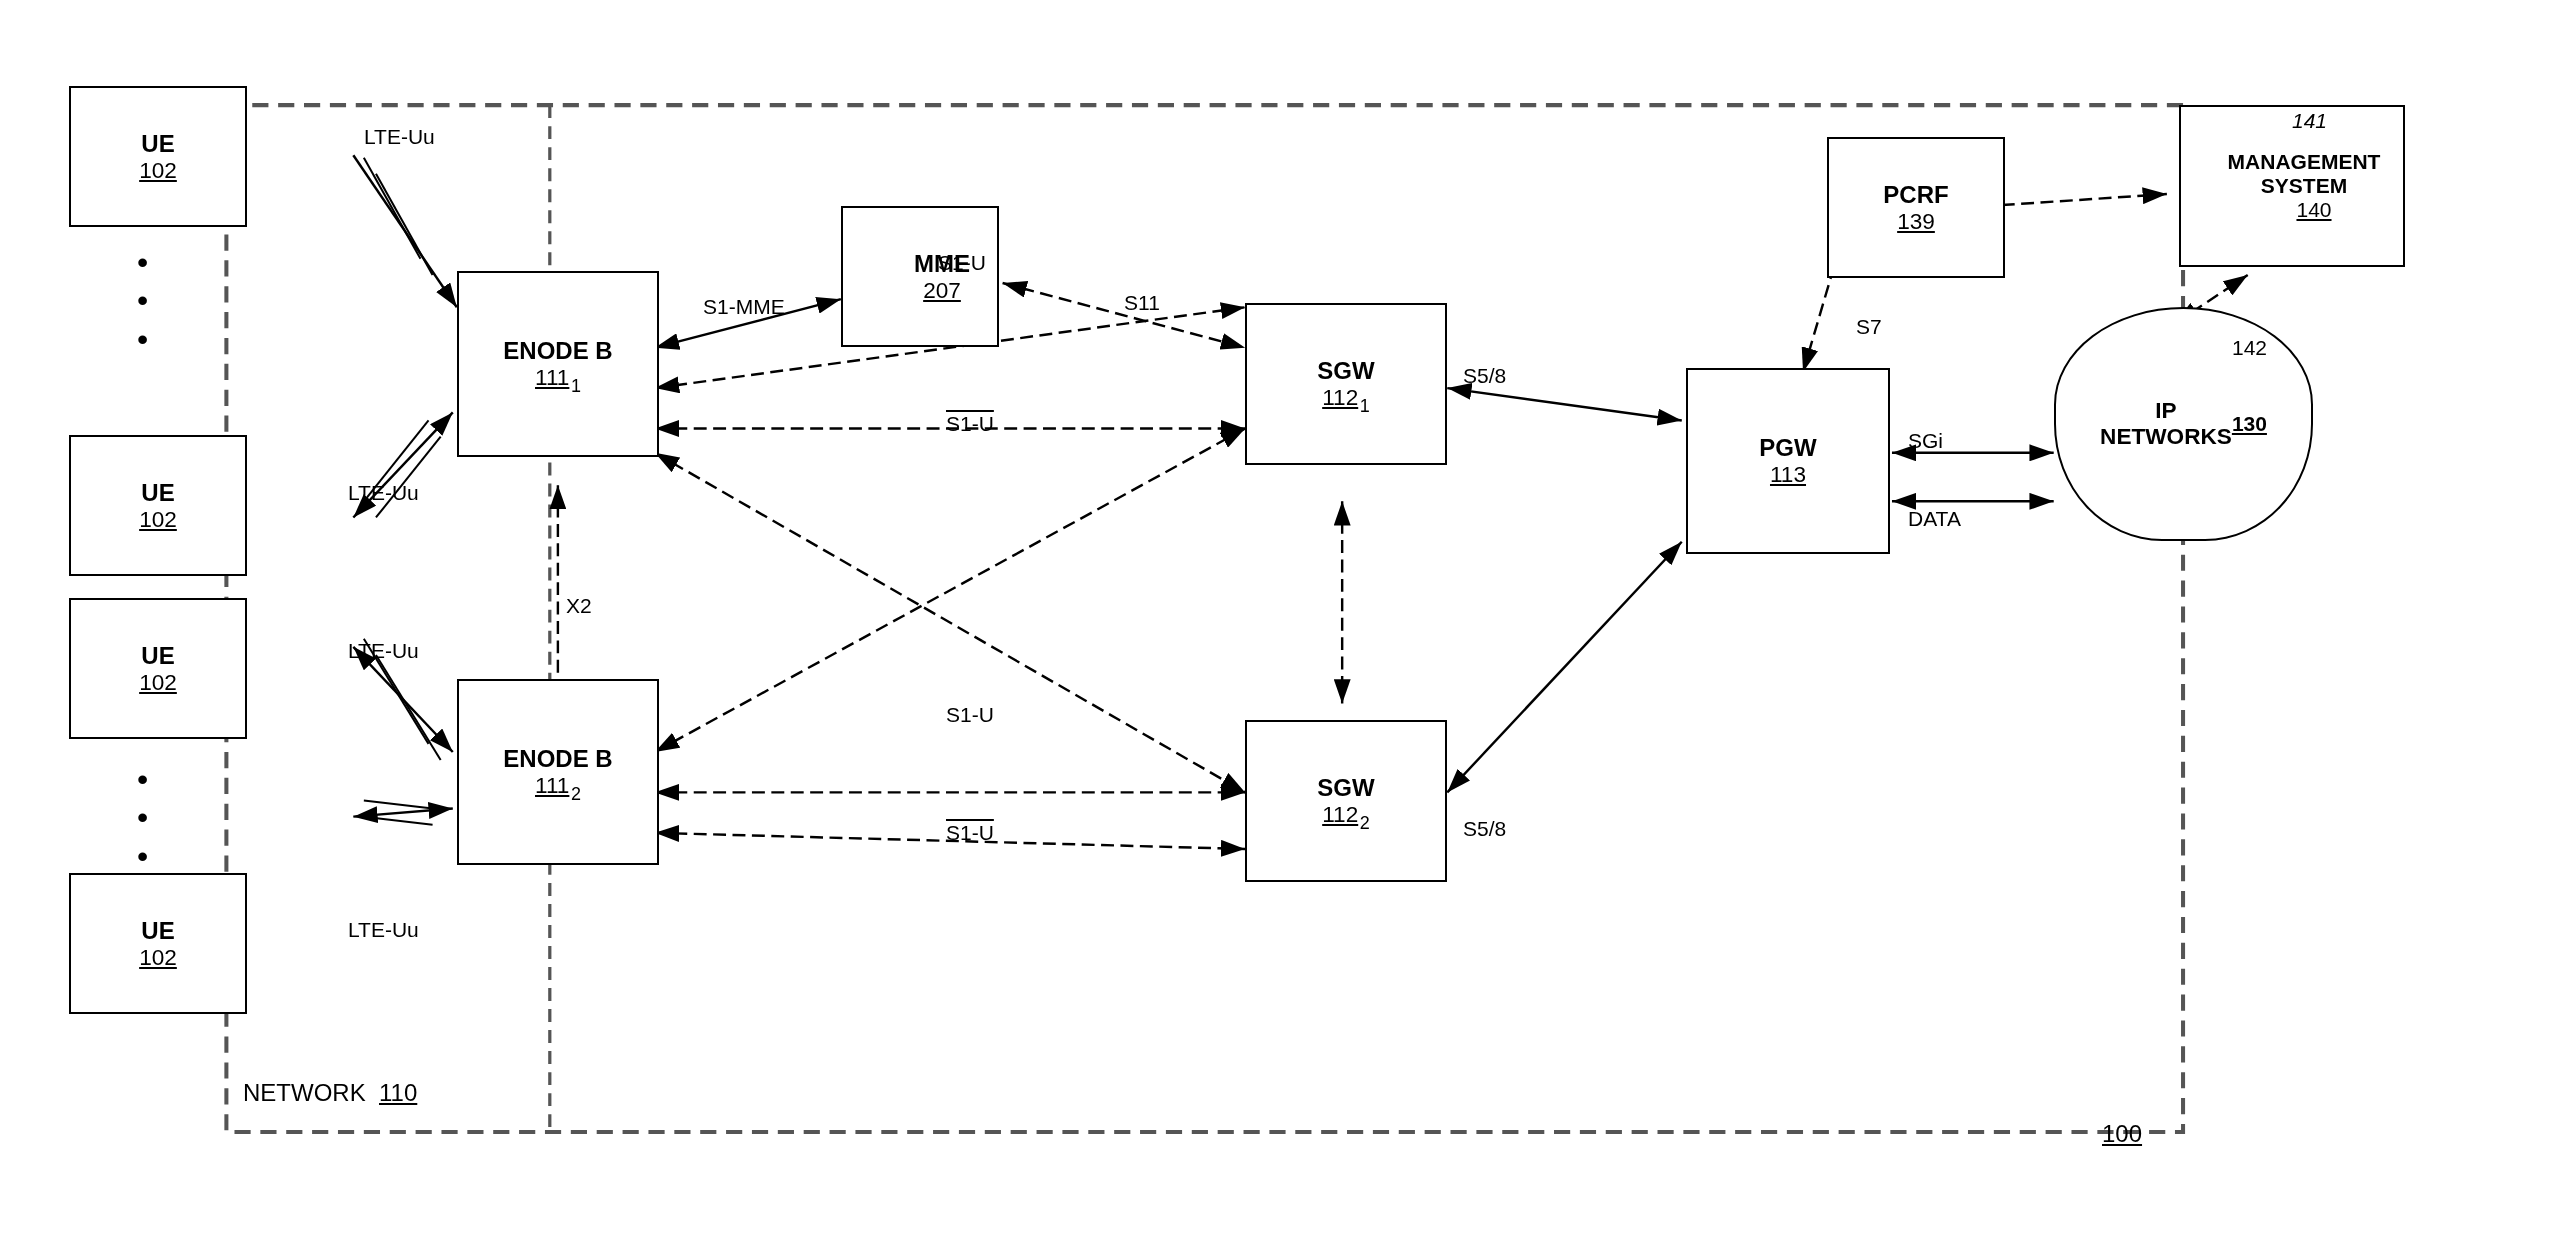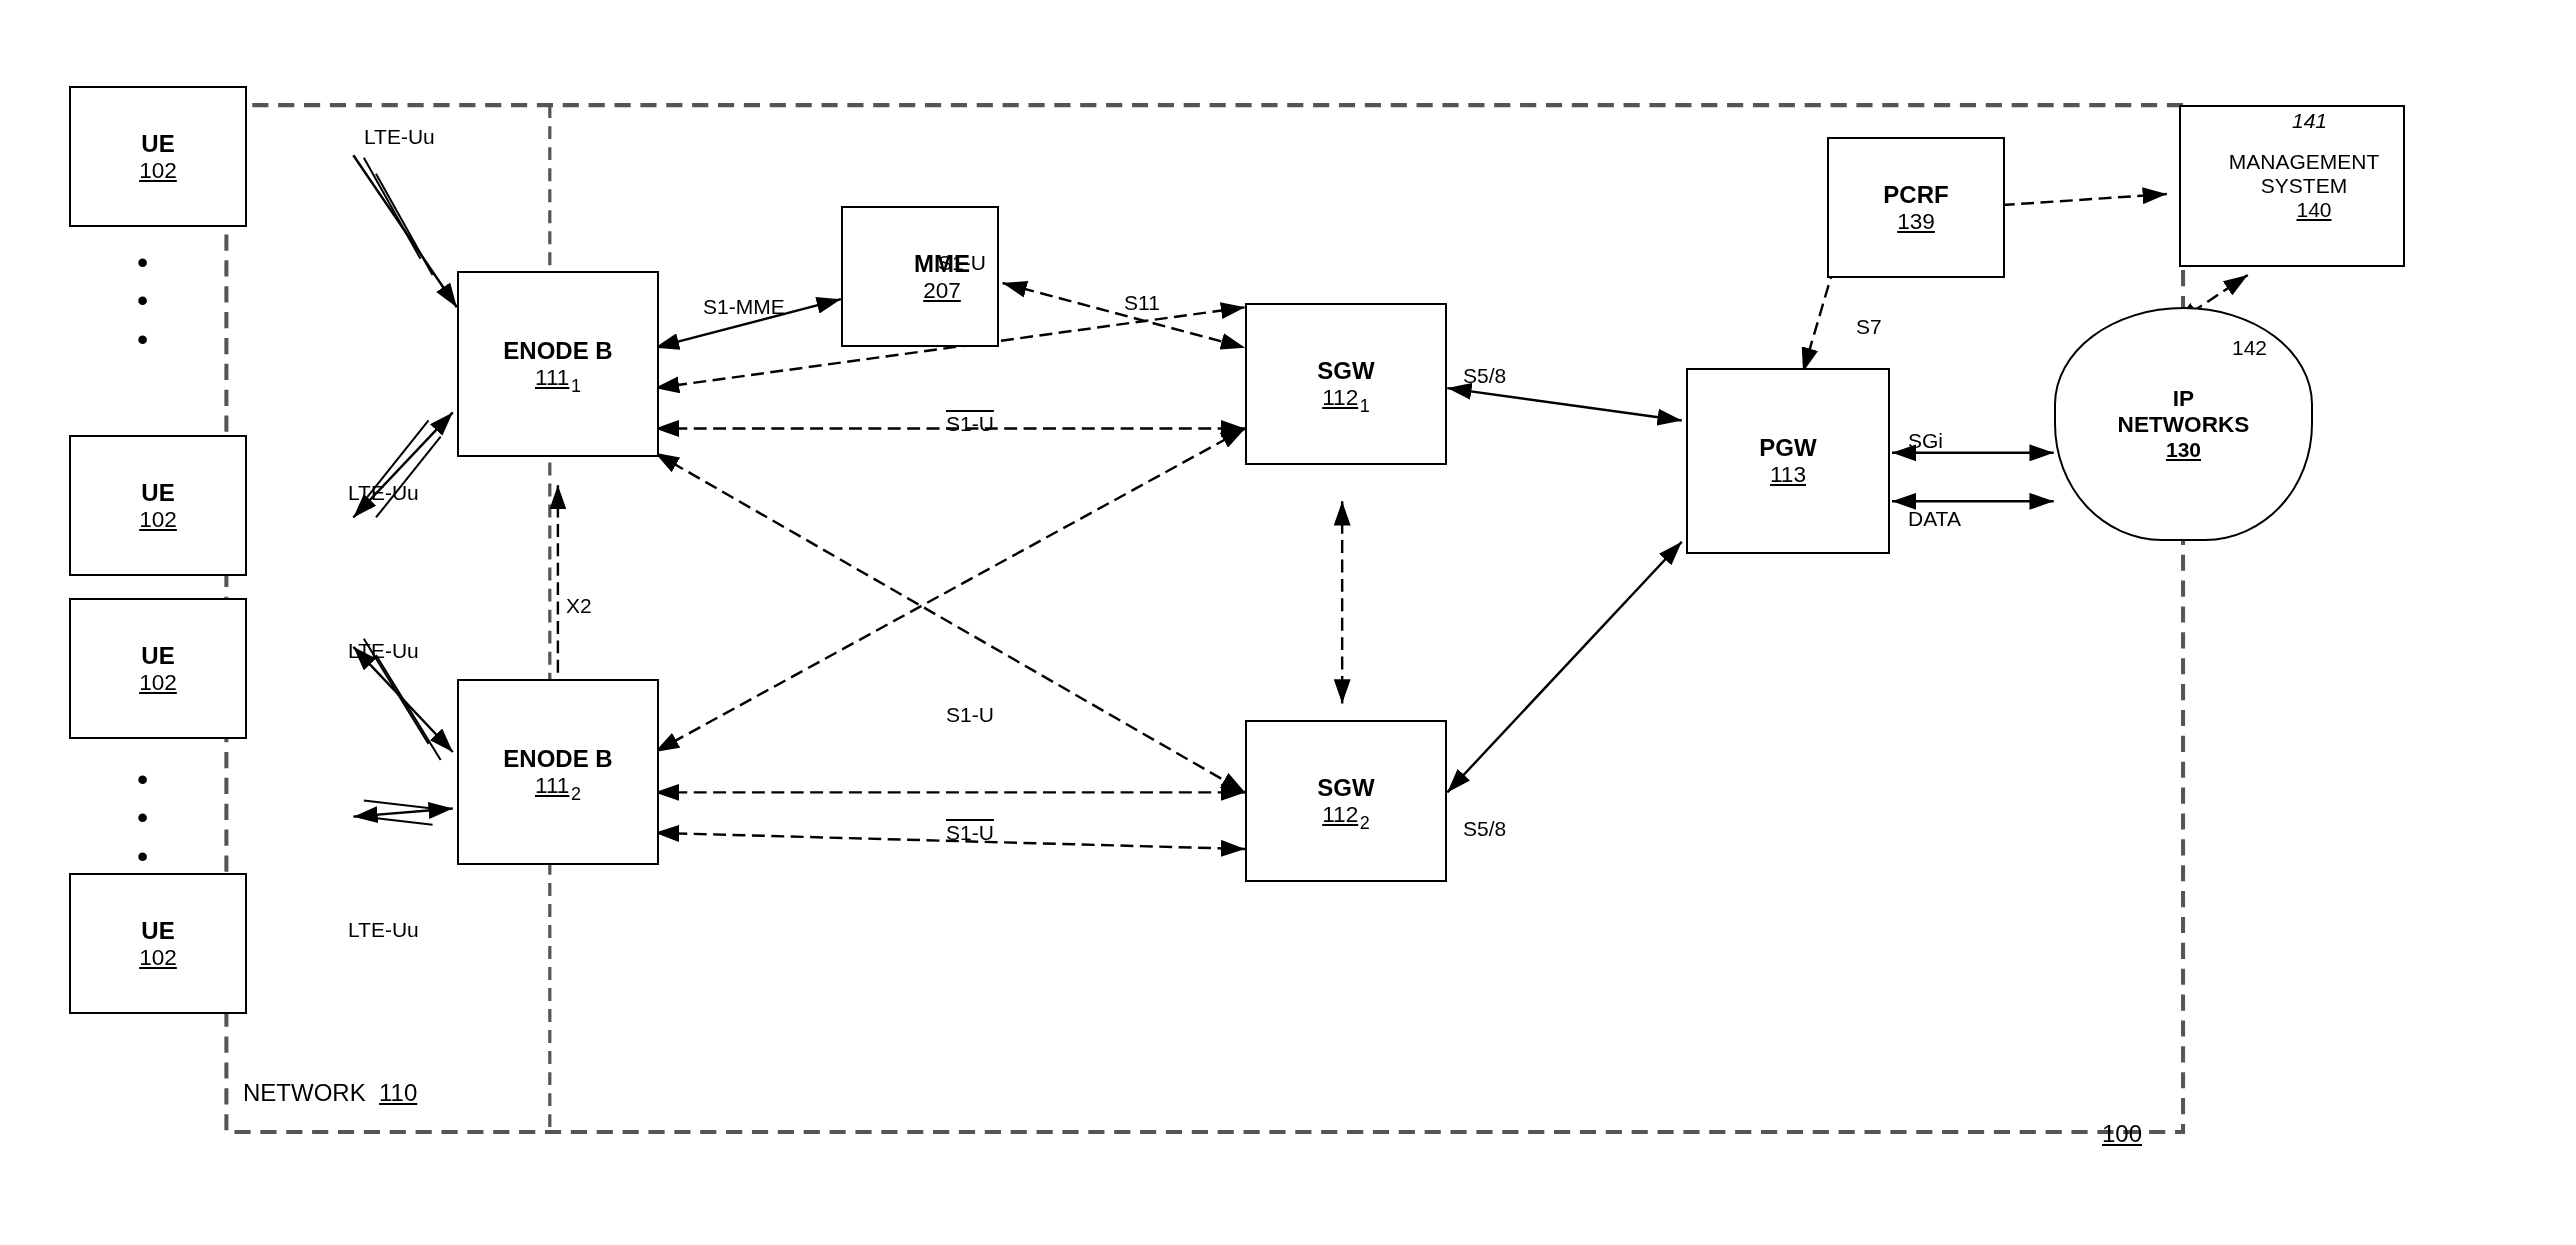--- a/index.html
+++ b/index.html
@@ -52,21 +52,20 @@
     .ref-num {
       text-decoration: underline;
     }
     
     .cloud {
       position: absolute;
       background: #fff;
       border: 2.4px solid #000;
       border-radius: 50% 50% 50% 50% / 40% 40% 60% 60%;
       display: flex;
-      flex-direction: column;
       align-items: center;
       justify-content: center;
       text-align: center;
       font-size: 22.6px;
       font-weight: bold;
     }
   </style>
 </head>
 <body>
 
@@ -231,21 +230,21 @@
     <span class="label">PCRF</span>
     <span class="ref">139</span>
   </div>
 
   <div class="cloud" style="left:2054px; top:307px; width:259px; height:234px; border-radius: 60% 60% 50% 50% / 50% 50% 60% 60%; font-size:21px;">
     <span style="font-weight:bold; font-size:22.6px;">IP<br>NETWORKS</span>
     <span class="ref" style="font-size:21px; text-decoration:underline;text-align:right;">130</span>
   </div>
 
   <div class="box" style="left:2179px; top:105px; width:226px; height:162px; font-size:21px;">
-    <span class="label" style="font-size:21px; font-weight:normal;margin-left:24px;">MANAGEMENT<br>SYSTEM</span>
+    <span class="label" style="font-size:21px; font-weight:bold;margin-left:24px;">MANAGEMENT<br>SYSTEM</span>
     <span class="ref" style="font-size:21px; text-decoration:underline;margin-left:44px;">140</span>
   </div>
 
   <div class="label-only" style="left:364px; top:125px; font-size:21px;">LTE-Uu</div>
   <div class="label-only" style="left:348px; top:481px; font-size:21px;">LTE-Uu</div>
   <div class="label-only" style="left:348px; top:639px; font-size:21px;">LTE-Uu</div>
   <div class="label-only" style="left:348px; top:918px; font-size:21px;">LTE-Uu</div>
 
   <div class="label-only" style="left:703px; top:295px; font-size:21px;">S1-MME</div>
 

